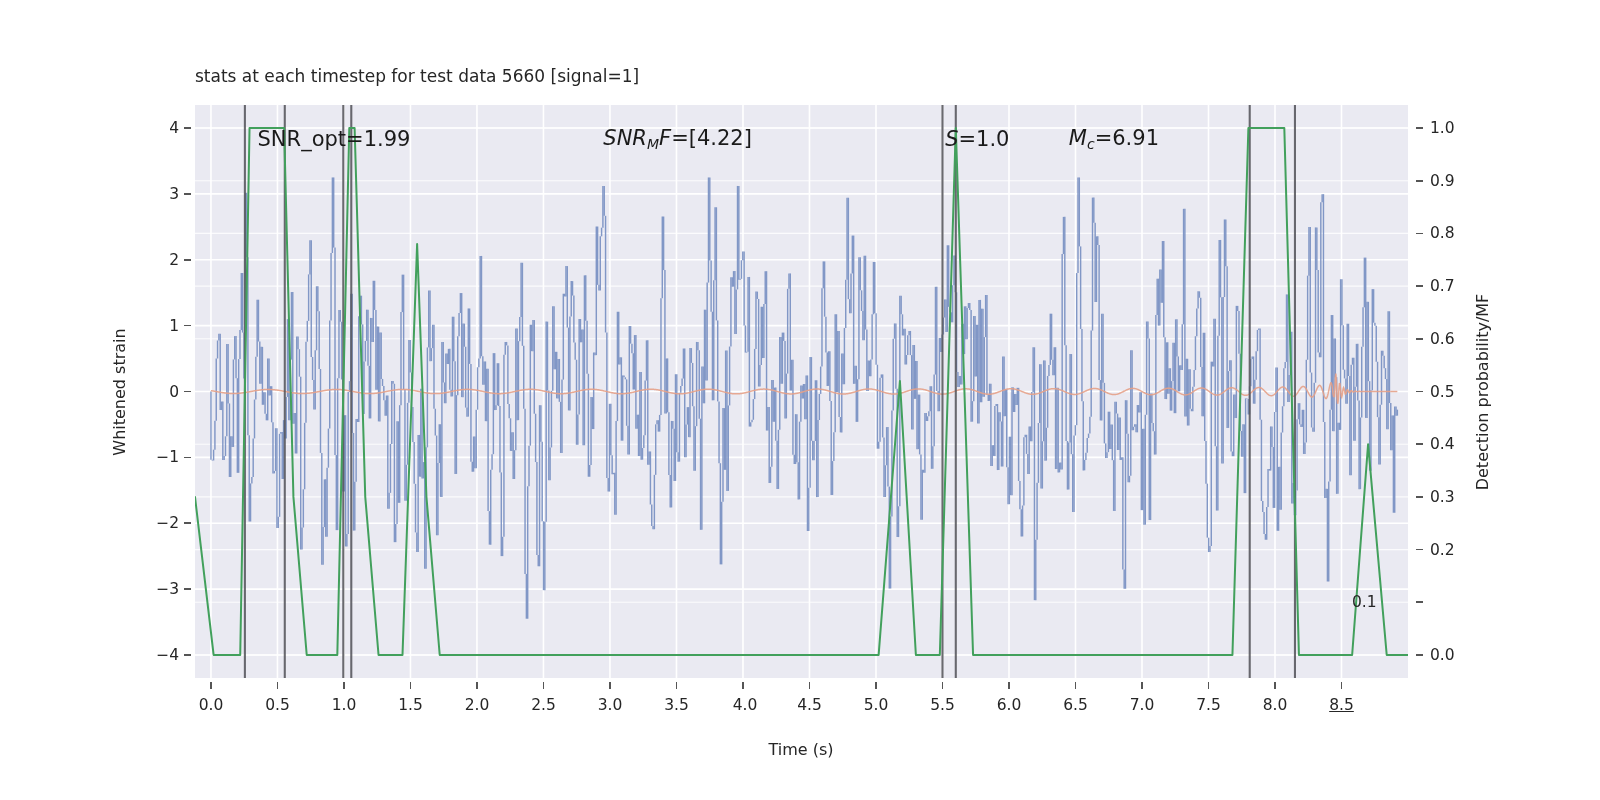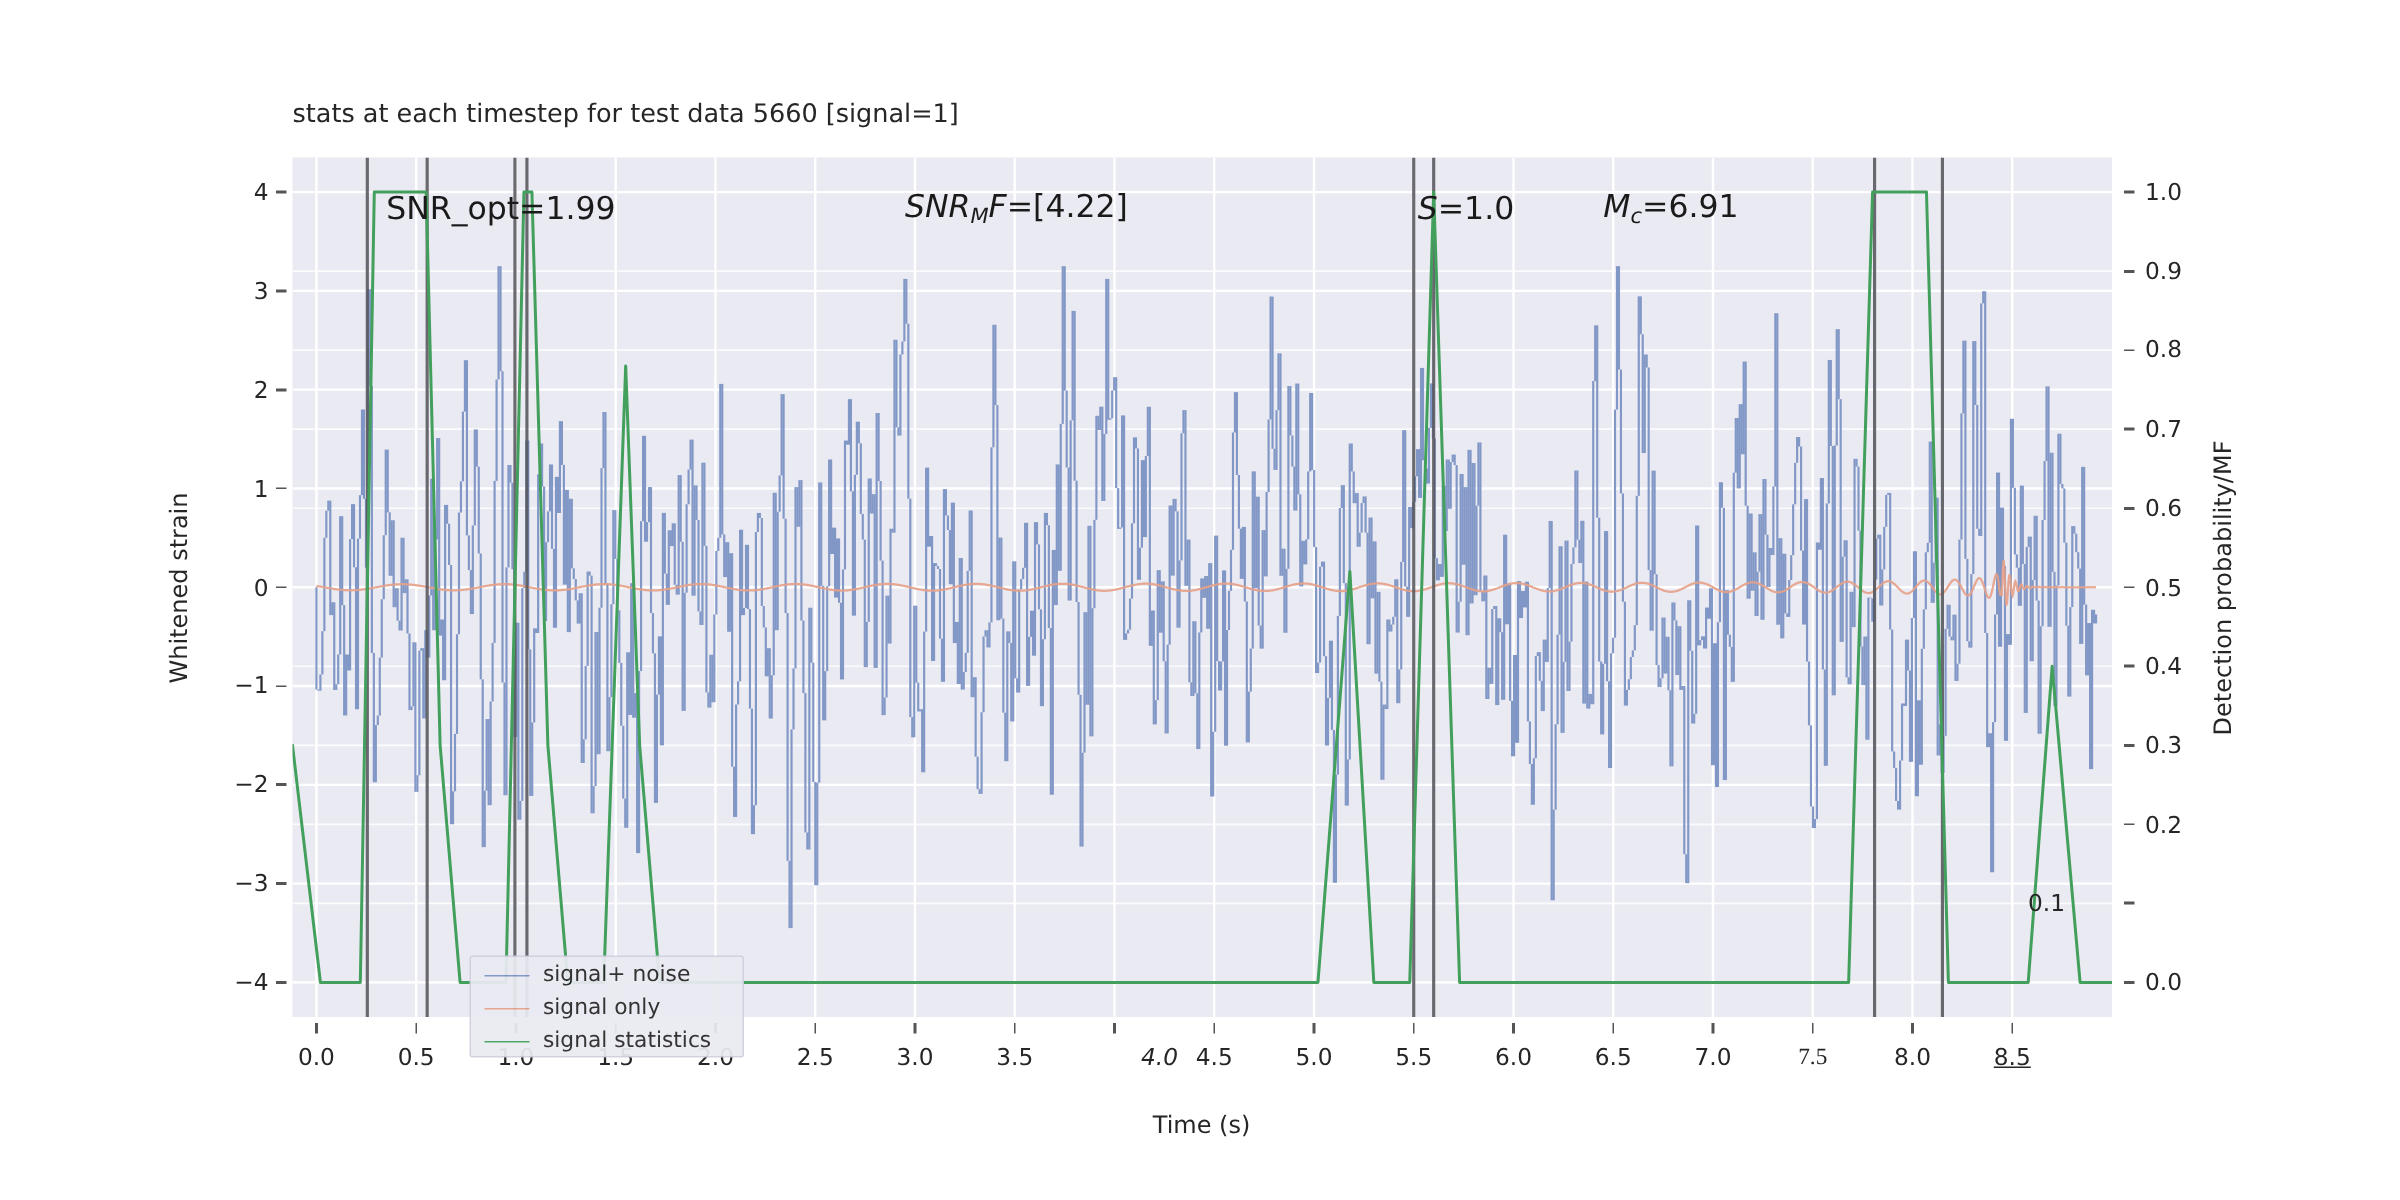--- a/index.html
+++ b/index.html
@@ -1185,63 +1185,47 @@
       <div class="tick xtick" style="left: 410.467px; top: 696px;">1.5</div>
       <div class="tickmark" style="left: 409.667px; top: 682px; width: 1.6px; height: 7px;"></div>
       <div class="tick xtick" style="left: 476.969px; top: 696px;">2.0</div>
       <div class="tickmark" style="left: 476.169px; top: 682px; width: 1.6px; height: 7px;"></div>
       <div class="tick xtick" style="left: 543.471px; top: 696px;">2.5</div>
       <div class="tickmark" style="left: 542.671px; top: 682px; width: 1.6px; height: 7px;"></div>
       <div class="tick xtick" style="left: 609.974px; top: 696px;">3.0</div>
       <div class="tickmark" style="left: 609.174px; top: 682px; width: 1.6px; height: 7px;"></div>
       <div class="tick xtick" style="left: 676.476px; top: 696px;">3.5</div>
       <div class="tickmark" style="left: 675.676px; top: 682px; width: 1.6px; height: 7px;"></div>
-      <div class="tick xtick" style="left: 773px; top: 696px; font-style: italic;">4.0</div>
+      <div class="tick xtick" style="left: 745px; top: 696px;">4.0</div>
       <div class="tickmark" style="left: 742.178px; top: 682px; width: 1.6px; height: 7px;"></div>
       <div class="tick xtick" style="left: 809.48px; top: 696px;">4.5</div>
       <div class="tickmark" style="left: 808.68px; top: 682px; width: 1.6px; height: 7px;"></div>
       <div class="tick xtick" style="left: 875.982px; top: 696px; text-align: right;">5.0</div>
       <div class="tickmark" style="left: 875.182px; top: 682px; width: 1.6px; height: 7px;"></div>
       <div class="tick xtick" style="left: 942.485px; top: 696px;">5.5</div>
       <div class="tickmark" style="left: 941.685px; top: 682px; width: 1.6px; height: 7px;"></div>
       <div class="tick xtick" style="left: 1008.99px; top: 696px;">6.0</div>
       <div class="tickmark" style="left: 1008.19px; top: 682px; width: 1.6px; height: 7px;"></div>
       <div class="tick xtick" style="left: 1075.49px; top: 696px;">6.5</div>
       <div class="tickmark" style="left: 1074.69px; top: 682px; width: 1.6px; height: 7px;"></div>
       <div class="tick xtick" style="left: 1141.99px; top: 696px;">7.0</div>
       <div class="tickmark" style="left: 1141.19px; top: 682px; width: 1.6px; height: 7px;"></div>
-      <div class="tick xtick" style="left: 1208.49px; top: 696px; font-family: Liberation Serif, serif;">7.5</div>
+      <div class="tick xtick" style="left: 1208.49px; top: 696px;">7.5</div>
       <div class="tickmark" style="left: 1207.69px; top: 682px; width: 1.6px; height: 7px;"></div>
       <div class="tick xtick" style="left: 1275px; top: 696px;">8.0</div>
       <div class="tickmark" style="left: 1274.2px; top: 682px; width: 1.6px; height: 7px;"></div>
       <div class="tick xtick" style="left: 1341.5px; top: 696px; text-decoration: underline;">8.5</div>
       <div class="tickmark" style="left: 1340.7px; top: 682px; width: 1.6px; height: 7px;"></div>
     </div>
 
   <div class="ylabel-left">Whitened strain</div>
   <div class="ylabel-right">Detection probability/MF</div>
   <div class="xlabel">Time (s)</div>
 
   <div id="annotations">
       <div class="annot" style="left: 257.512px; top: 139.248px;">SNR_opt=1.99</div>
       <div class="annot" style="left: 603.323px; top: 139.248px;"><span class="mi">SNR</span><span class="sub">M</span><span class="mi">F</span><span>=[4.22</span><span>]</span></div>
       <div class="annot" style="left: 945.145px; top: 139.248px;"><span class="mi">S</span><span>=1.0</span></div>
       <div class="annot" style="left: 1068.84px; top: 139.248px;"><span class="mi">M</span><span class="sub">c</span><span>=6.91</span></div>
     </div>
 
-  <div class="legend">
-    <div id="legend-rows">
-        <div class="legend-row" style="top: 1px;">
-          <span class="legend-swatch" style="border-top-color: rgb(124, 147, 196);"></span>
-          <span class="legend-text">signal+ noise</span>
-        </div>
-        <div class="legend-row" style="top: 23px;">
-          <span class="legend-swatch" style="border-top-color: rgb(229, 161, 136);"></span>
-          <span class="legend-text">signal only</span>
-        </div>
-        <div class="legend-row" style="top: 45px;">
-          <span class="legend-swatch" style="border-top-color: rgb(66, 160, 92);"></span>
-          <span class="legend-text">signal statistics</span>
-        </div>
-      </div>
-  </div>
 
 </div>
 
 </body></html>

